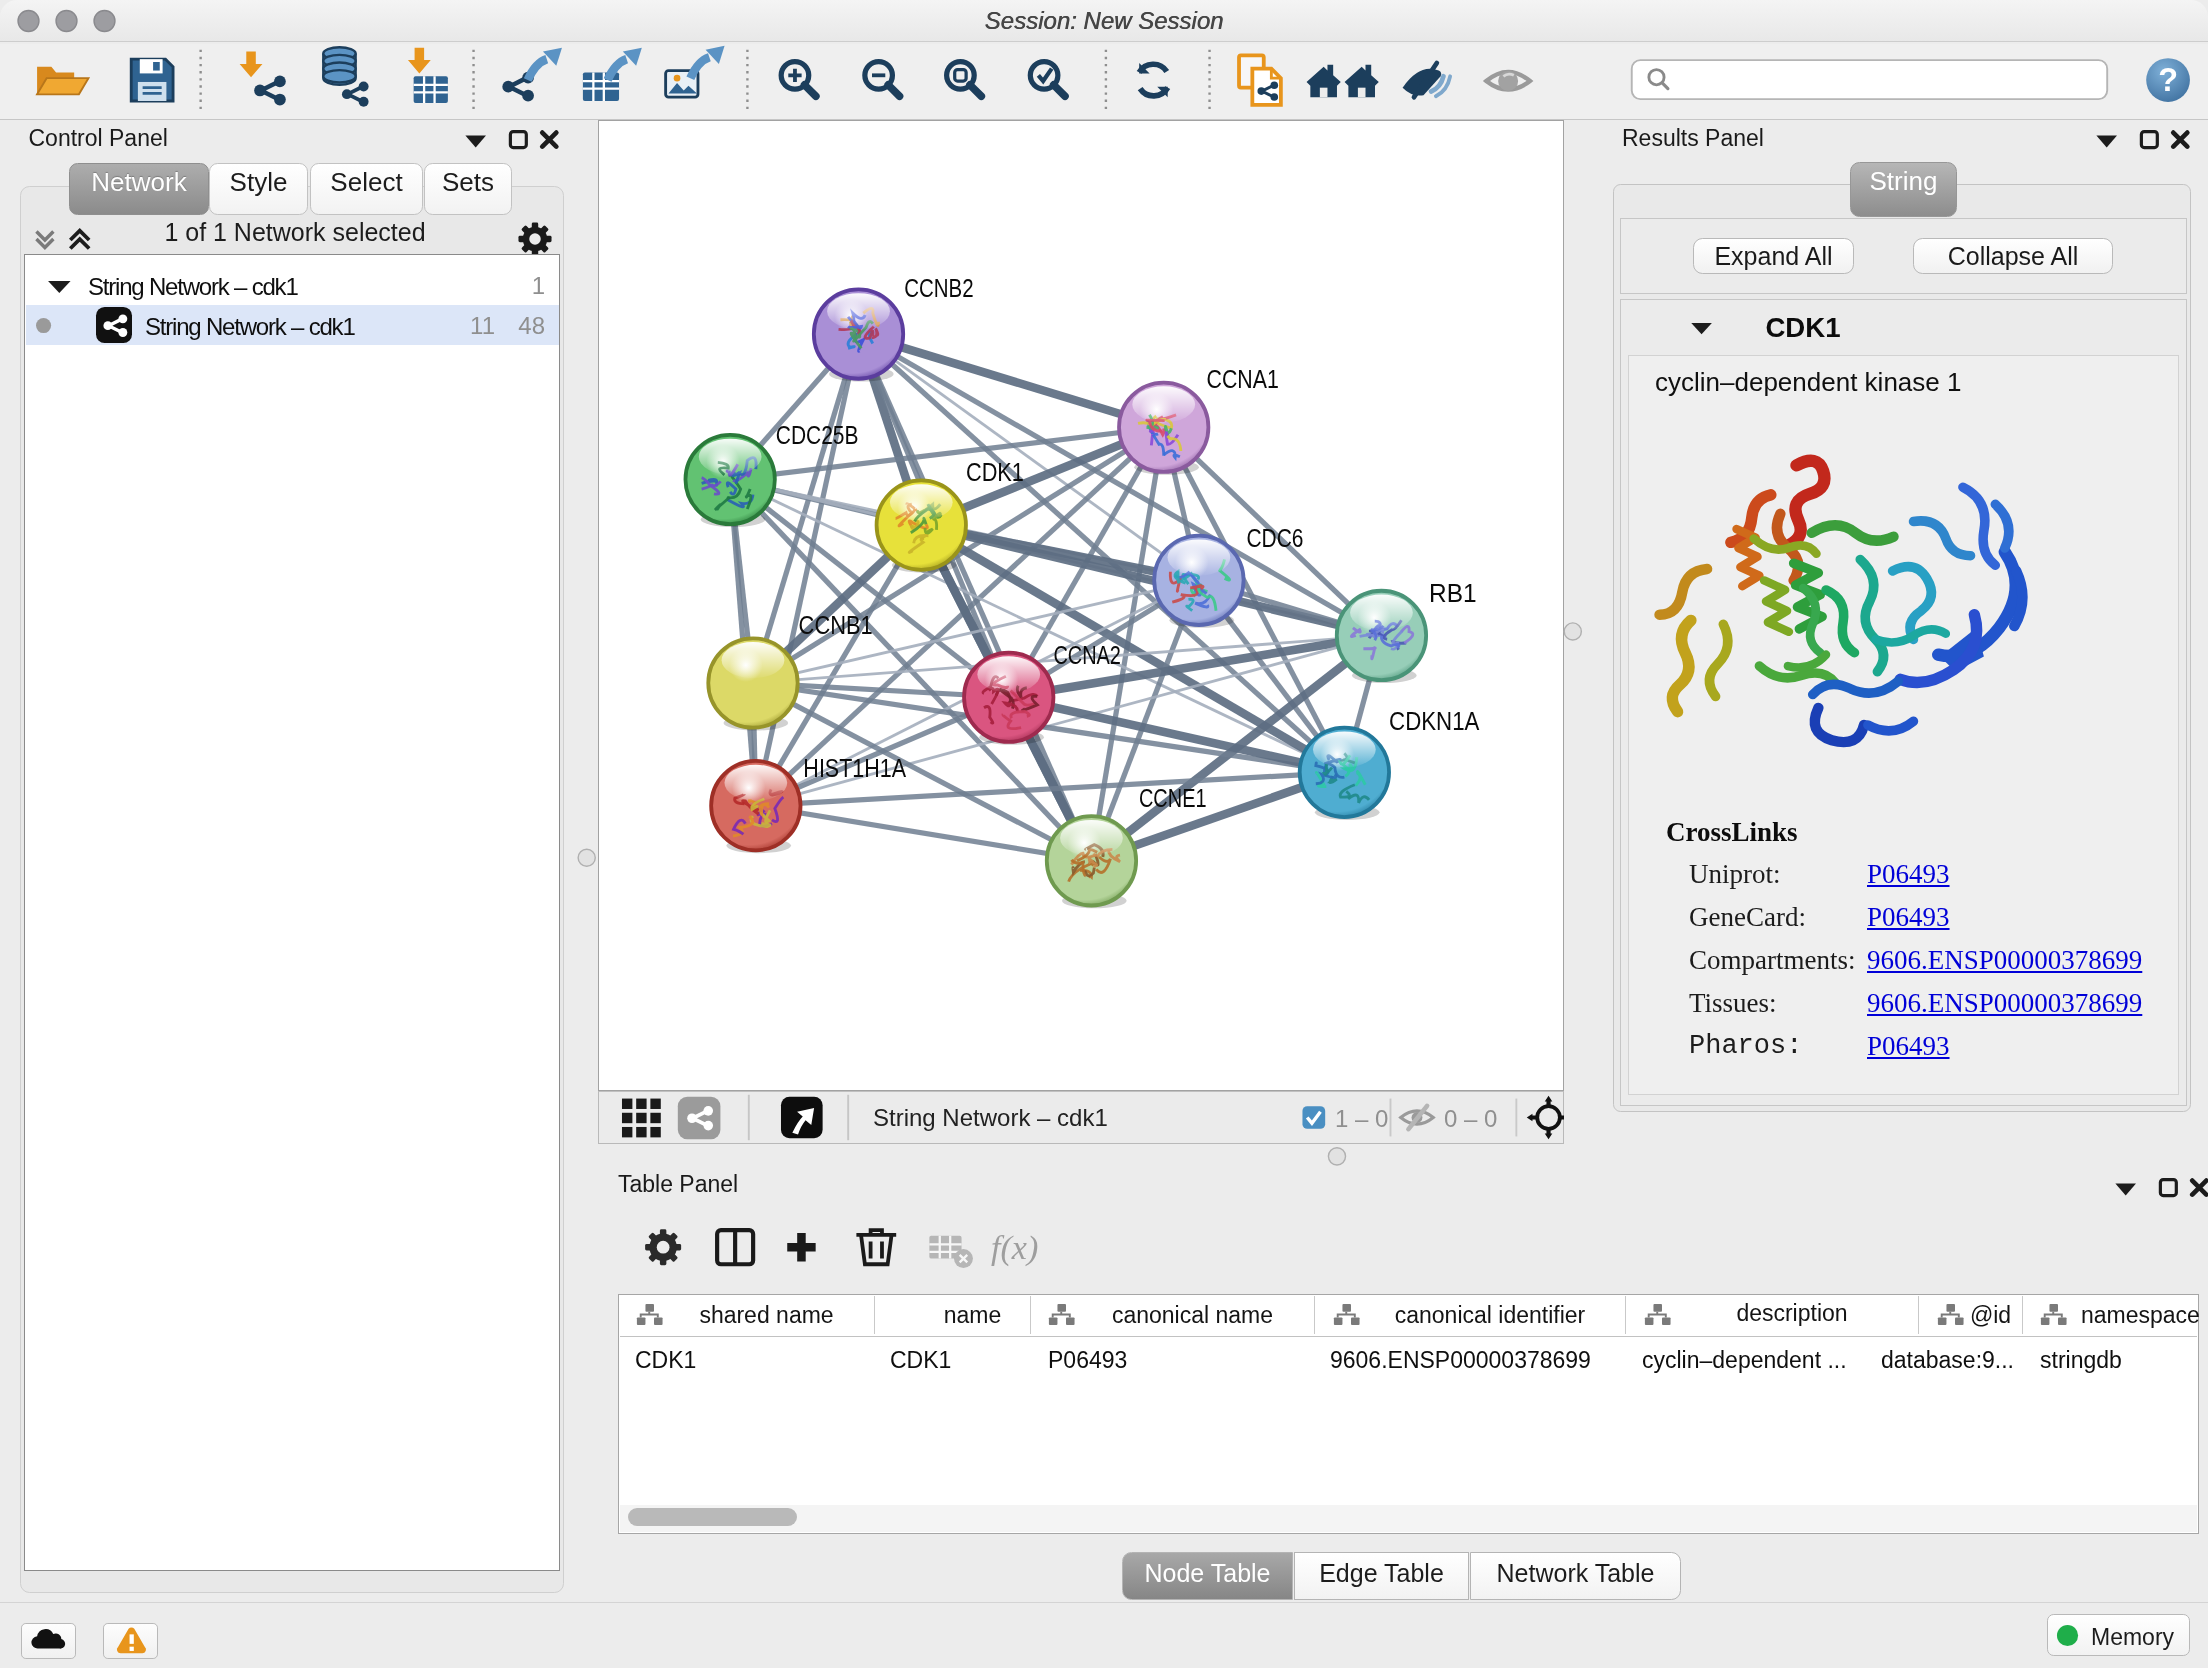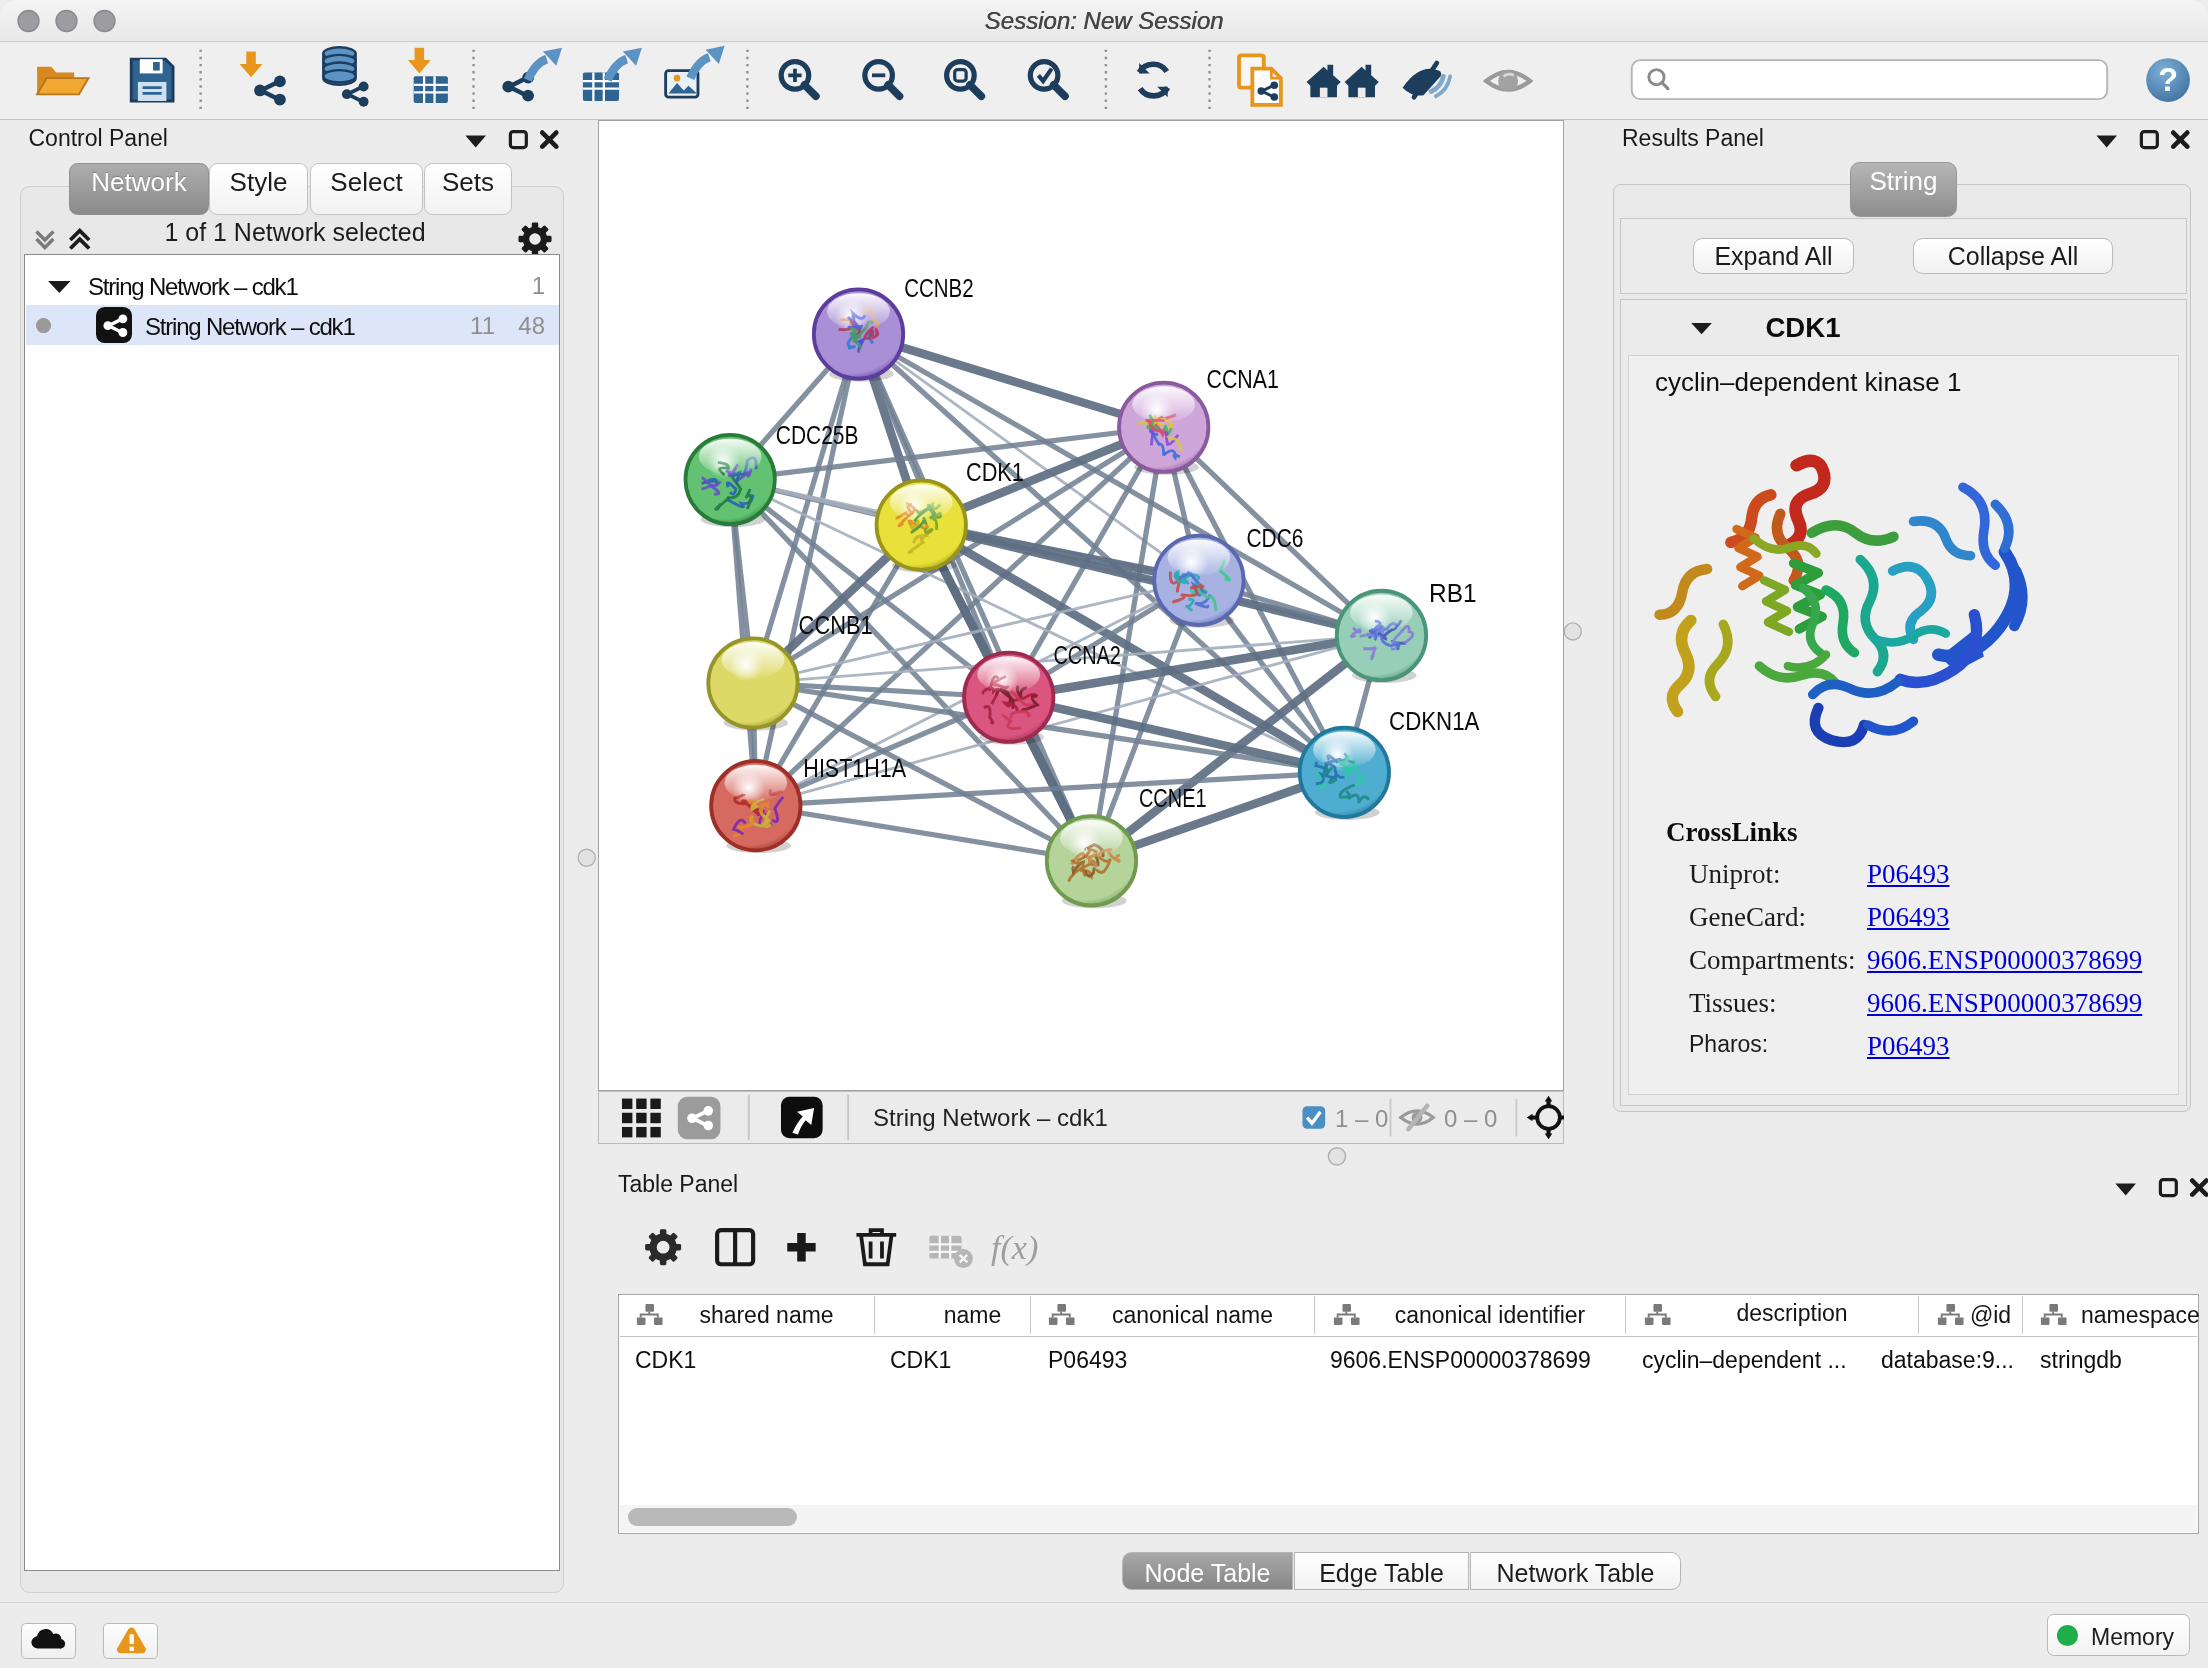--- a/index.html
+++ b/index.html
@@ -4,21 +4,21 @@
 html,body { width:2208px; height:1668px; overflow:hidden; }
 body { font-family:"Liberation Sans", sans-serif; background:#ececec; position:relative; }
 .abs { position:absolute; }
 .lbl { position:absolute; white-space:nowrap; color:#1c1c1c; }
 .panel-title { font-size:23px; color:#1a1a1a; }
 .tab { position:absolute; top:163px; height:52px; border:1px solid #c2c2c2; border-radius:8.6px;
        background:linear-gradient(#ffffff,#f2f2f2); text-align:center; line-height:36px; font-size:26px; color:#1c1c1c; }
 .tab.sel { background:linear-gradient(#adadad,#8b8b8b); color:#ffffff; border-color:#8f8f8f; text-shadow:0 -1px 1px rgba(0,0,0,0.25); }
 .btn { position:absolute; background:linear-gradient(#ffffff,#f1f1f1); border:1.4px solid #b9b9b9; border-radius:9.5px;
        text-align:center; font-size:25px; color:#1a1a1a; }
-.seg { position:absolute; height:38px; border:1px solid #b4b4b4; background:linear-gradient(#ffffff,#f2f2f2);
+.seg { position:absolute; height:48px; border:1px solid #b4b4b4; background:linear-gradient(#ffffff,#f2f2f2);
        text-align:center; line-height:40px; font-size:25px; color:#1c1c1c; }
 .seg.sel { background:linear-gradient(#a8a8a8,#868686); color:#fff; }
 </style></head>
 <body>
 
 <div class="abs" style="left:0;top:0;width:2208px;height:42px;background:linear-gradient(#f4f4f4,#e8e8e8);
      border-bottom:1.9px solid #cdcdcd;border-radius:17px 17px 0 0;"></div>
 <div class="lbl" style="left:0;top:6.7px;width:2208px;text-align:center;font-size:24px;color:#464646;text-shadow:0.5px 0 0 #464646;font-style:italic;">Session: New Session</div>
 <svg class="abs" style="left:0;top:0" width="133" height="42" viewBox="0 0 140 44">
     <g fill="#9d9da1" stroke="#8a8a8e" stroke-width="1.5">
@@ -648,21 +648,21 @@
 <path d="M 2120,600 q 14,30 -2,58" stroke="#2255cc" stroke-width="11"></path>
 <path d="M 1972,672 q 22,8 40,-4 q 18,-12 34,-2" stroke="#1ca8a0" stroke-width="9"></path>
 <path d="M 1920,688 q -16,18 -40,12" stroke="#4aa83c" stroke-width="9"></path>
 </g>
 </svg>
 <div class="lbl" style="left:1666px;top:817px;font-size:27px;font-weight:bold;font-family:'Liberation Serif',serif;color:#0c0c0c;">CrossLinks</div>
 <div class="lbl" style="left:1689px;top:859px;font-size:27px;font-family:'Liberation Serif',serif;">Uniprot:</div>
 <div class="lbl" style="left:1689px;top:902px;font-size:27px;font-family:'Liberation Serif',serif;">GeneCard:</div>
 <div class="lbl" style="left:1689px;top:945px;font-size:27px;font-family:'Liberation Serif',serif;">Compartments:</div>
 <div class="lbl" style="left:1689px;top:988px;font-size:27px;font-family:'Liberation Serif',serif;">Tissues:</div>
-<div class="lbl" style="left:1689px;top:1031px;font-size:23px;font-family:Liberation Sans, sans-serif;">Pharos:</div>
+<div class="lbl" style="left:1689px;top:1031px;font-size:27px;font-family:Liberation Mono, monospace;">Pharos:</div>
 <div class="lbl" style="left:1867px;top:859px;font-size:27px;font-family:'Liberation Serif',serif;color:#0000d8;text-decoration:underline;">P06493</div>
 <div class="lbl" style="left:1867px;top:902px;font-size:27px;font-family:'Liberation Serif',serif;color:#0000d8;text-decoration:underline;">P06493</div>
 <div class="lbl" style="left:1867px;top:945px;font-size:27px;font-family:'Liberation Serif',serif;color:#0000d8;text-decoration:underline;">9606.ENSP00000378699</div>
 <div class="lbl" style="left:1867px;top:988px;font-size:27px;font-family:'Liberation Serif',serif;color:#0000d8;text-decoration:underline;">9606.ENSP00000378699</div>
 <div class="lbl" style="left:1867px;top:1031px;font-size:27px;font-family:'Liberation Serif',serif;color:#0000d8;text-decoration:underline;">P06493</div>
 
 <div class="lbl panel-title" style="left:618px;top:1171px;">Table Panel</div>
 
 <svg class="abs" style="left:2109px;top:1174px" width="114" height="30" viewBox="0 0 120 32">
  <path d="M 6,10 l 22,0 -11,13 z" fill="#1c1c1c"></path>

